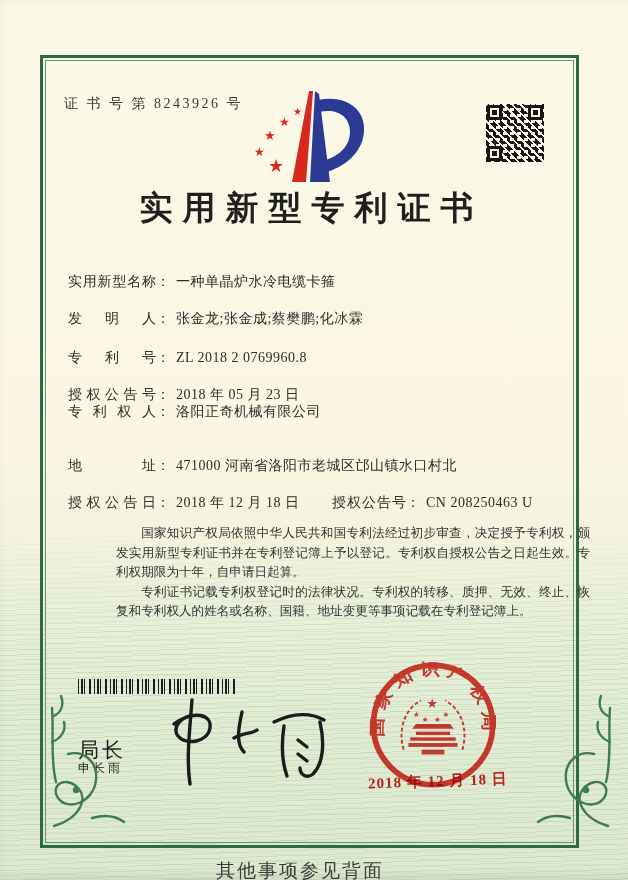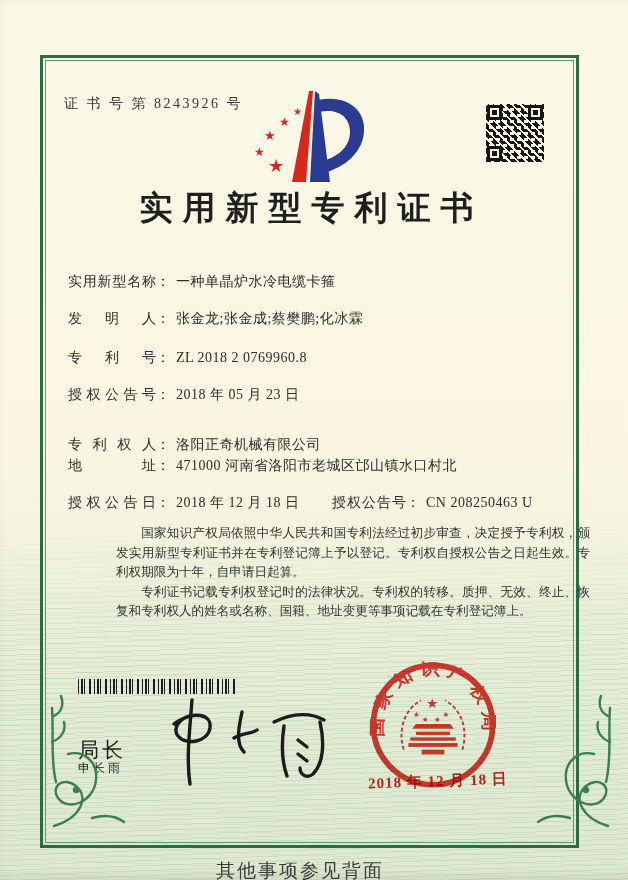--- a/index.html
+++ b/index.html
@@ -97,21 +97,21 @@
   </div>
   <div class="row" style="top:310px">
     <span class="lbl">发明人</span><span class="colon">：</span><span class="val">张金龙;张金成;蔡樊鹏;化冰霖</span>
   </div>
   <div class="row" style="top:349px">
     <span class="lbl">专利号</span><span class="colon">：</span><span class="val">ZL 2018 2 0769960.8</span>
   </div>
   <div class="row" style="top:386px">
     <span class="lbl">授权公告号</span><span class="colon">：</span><span class="val">2018 年 05 月 23 日</span>
   </div>
-  <div class="row" style="top:436px">
+  <div class="row" style="top:403px">
     <span class="lbl">专利权人</span><span class="colon">：</span><span class="val">洛阳正奇机械有限公司</span>
   </div>
   <div class="row" style="top:457px">
     <span class="lbl">地址</span><span class="colon">：</span><span class="val">471000 河南省洛阳市老城区邙山镇水口村北</span>
   </div>
   <div class="row" style="top:494px">
     <span>
       <span class="lbl">授权公告日</span><span class="colon">：</span><span class="val">2018 年 12 月 18 日</span>
     </span>
     <span class="pair2">

